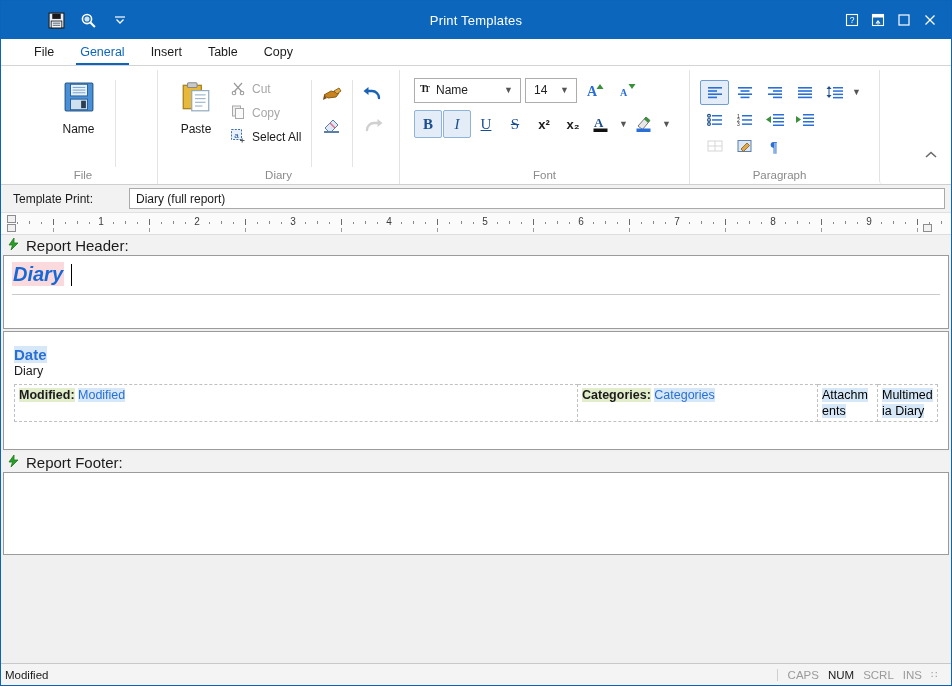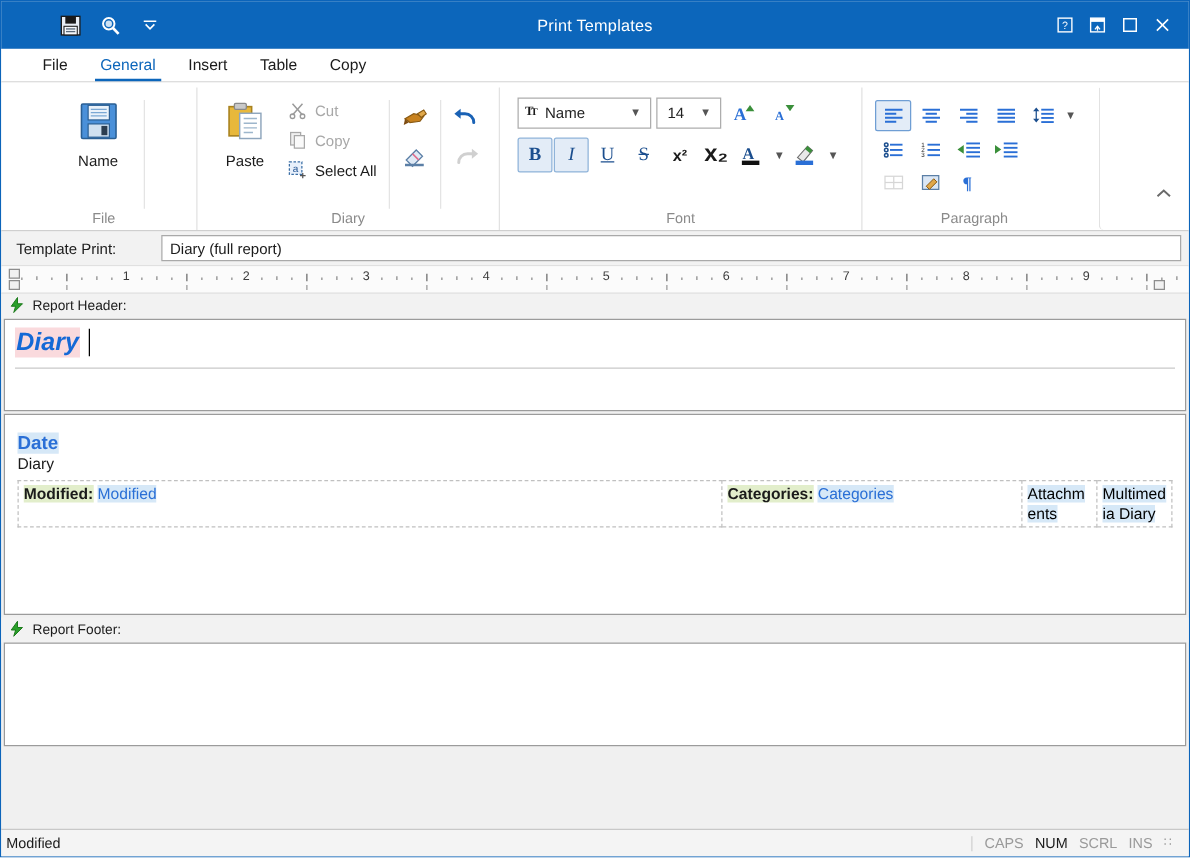--- a/index.html
+++ b/index.html
@@ -152,21 +152,21 @@
   .indent-marker {
     position: absolute; width: 9px; height: 8px; background: #f1f1f1;
     border: 1px solid #8d8d8d;
   }
 
   
   .canvas { flex: 1; background: #f0f0f0; overflow: hidden; padding: 0; }
   .band { margin: 0 0 2px 0; }
   .band-head {
     height: 20px; display: flex; align-items: center; gap: 6px;
-    padding-left: 6px; background: #f2f2f2; font-size: 11px; color: #1b1b1b;
+    padding-left: 6px; background: #f2f2f2; font-size: 15px; color: #1b1b1b;
   }
   .band-body {
     background: #ffffff; border: 1px solid #9b9b9b; margin: 0 2px;
     position: relative; overflow: hidden;
   }
   .band-body .pagearea { padding: 6px 8px; height: 100%; }
 
   .hdr-title {
     font-size: 20px; font-weight: bold; font-style: italic; color: #1569d6;
     background: #fadadd; display: inline-block; line-height: 24px; padding: 0 1px;
@@ -423,21 +423,21 @@
           <div class="fbtn">
             <span style="text-decoration:underline;font-family:'Liberation Serif',serif;">U</span>
           </div>
           <div class="fbtn">
             <span style="text-decoration:line-through;font-family:'Liberation Serif',serif;">S</span>
           </div>
           <div class="fbtn">
             <span style="font-weight:bold;font-size:13px;color:#1b1b1b;">x²</span>
           </div>
           <div class="fbtn">
-            <span style="font-weight:bold;font-size:19px;color:#1b1b1b;">x₂</span>
+            <span style="font-weight:bold;font-size:13px;color:#1b1b1b;">x₂</span>
           </div>
           <div class="fbtn">
             <svg width="22" height="22" viewBox="0 0 22 22">
               <text x="3" y="14" font-size="13" font-weight="bold" fill="#1b4e8e" font-family="Liberation Serif, serif">A</text>
               <rect x="2.5" y="15.5" width="14" height="3.5" fill="#111111"></rect>
             </svg>
           </div>
           <div class="mini-chev">▼</div>
           <div class="fbtn">
             <svg width="22" height="22" viewBox="0 0 22 22">
@@ -714,21 +714,21 @@
       </div>
       <div class="band-body" style="height:74px;">
         <div class="pagearea">
           <span class="hdr-title">Diary</span><span class="caret"></span>
           <div class="hdr-rule"></div>
         </div>
       </div>
     </div>
 
     <div class="band">
-      <div class="band-body" style="height:161px;">
+      <div class="band-body" style="height:119px;">
         <div class="pagearea" style="padding:14px 10px 0;">
           <div><span class="det-date">Date</span></div>
           <div class="det-plain det-line">Diary</div>
           <table class="det-table">
             <tbody>
                 <tr>
               <td style="width:61%;">
                 <span class="lbl-bold hl-green">Modified:</span>
                 <span class="f-blue hl-blue">Modified</span>
               </td>

